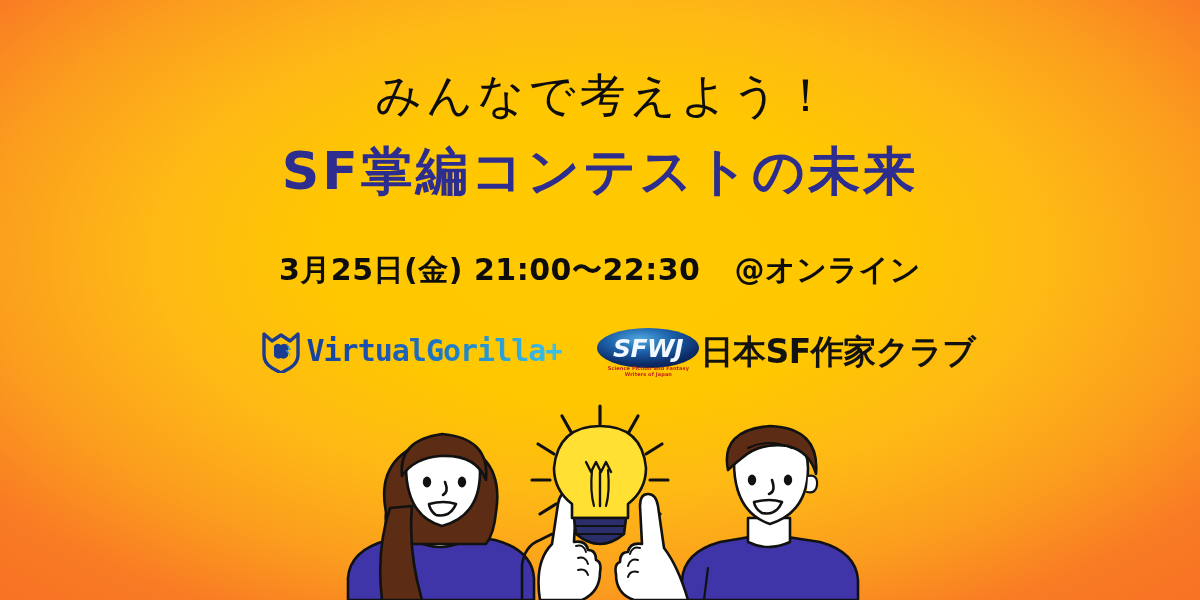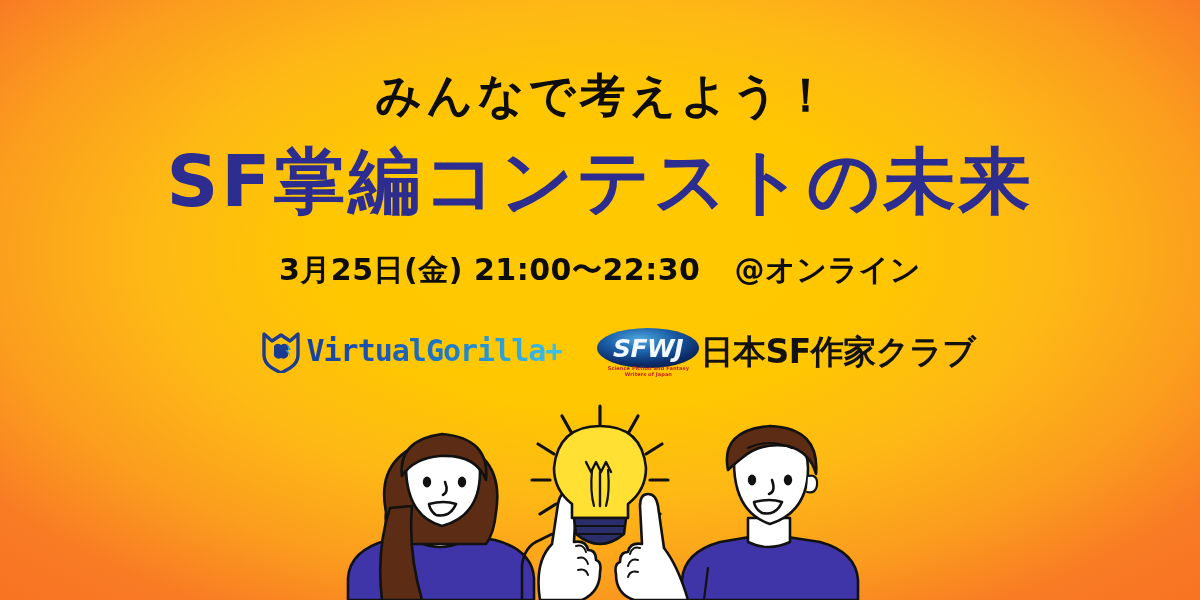--- a/index.html
+++ b/index.html
@@ -31,32 +31,32 @@
     text-align: center;
     z-index: 20;
   }
   .kicker {
     position: absolute;
     top: 72px;
     left: 8px; right: 0;
     text-align: center;
     color: #0D0D0D;
     font-size: 46px;
-    font-weight: 700;
+    font-weight: 400;
     letter-spacing: 4px;
     line-height: 1;
     white-space: nowrap;
   }
   .maintitle {
     position: absolute;
     top: 143px;
     left: 0; right: 0;
     text-align: center;
     color: #2D2D8F;
-    font-size: 72px;
+    font-size: 52px;
     font-weight: 700;
     letter-spacing: 3px;
     line-height: 1.08;
     white-space: nowrap;
   }
   .datetime-row {
     position: absolute;
     top: 255px;
     left: 0; right: 0;
     text-align: center;

